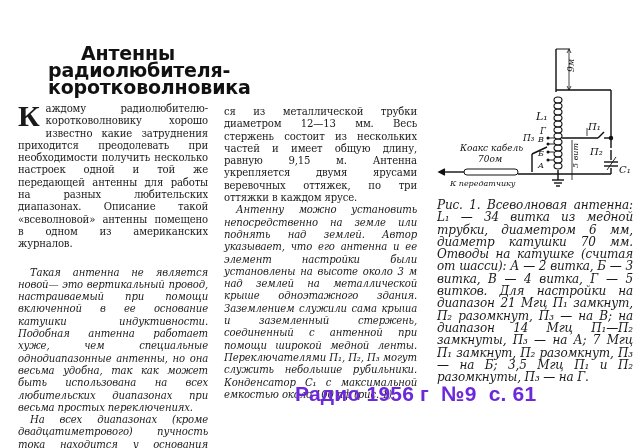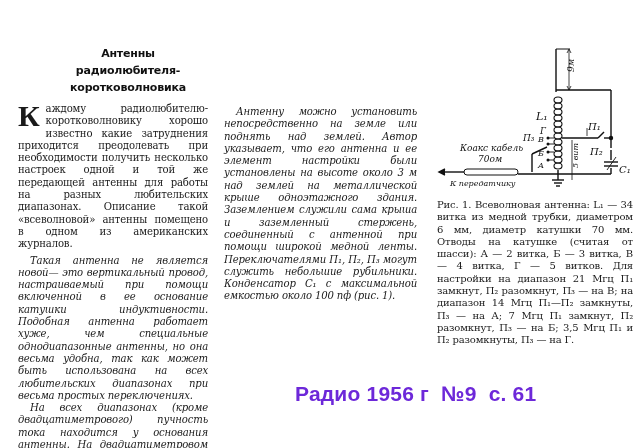--- a/index.html
+++ b/index.html
@@ -3,55 +3,56 @@
 <meta charset="utf-8">
 <style>
   html, body { margin: 0; padding: 0; }
   body {
     width: 640px; height: 448px; background: #ffffff; position: relative; overflow: hidden;
     color: #1a1a1a; font-family: "DejaVu Serif", "Liberation Serif", serif;
   }
   .title {
     position: absolute; left: 48px; top: 45px; width: 160px; text-align: center;
     font-family: "DejaVu Sans", "Liberation Sans", sans-serif; font-weight: bold;
-    font-size: 11px; line-height: 17px; color: #111; letter-spacing: -0.2px;
+    font-size: 19px; line-height: 17px; color: #111; letter-spacing: -0.2px;
   }
   .col { position: absolute; font-size: 10.1px; line-height: 12.3px; text-align: justify; letter-spacing: -0.15px; }
   .col p { margin: 0; }
   .col .ind { text-indent: 12px; font-style: italic; }
   .col1 { left: 18px; top: 103px; width: 190px; }
   .col2 { left: 224px; top: 106px; width: 193px; }
   .dropcap {
     float: left; font-family: "Liberation Serif", serif; font-weight: bold; font-size: 30px;
     line-height: 24px; margin: 1px 6px 0 0;
   }
   .caption {
-    position: absolute; left: 437px; top: 199px; width: 196px; 
-    font-size: 10px; line-height: 12.3px; text-align: justify; letter-spacing: -0.15px;
+    position: absolute; left: 437px; top: 199px; width: 196px; font-style: italic;
+    font-size: 12px; line-height: 12.3px; text-align: justify; letter-spacing: -0.15px;
   }
   .footer {
     position: absolute; left: 295px; top: 382px; font-family: "Liberation Sans", sans-serif;
     font-weight: bold; font-size: 21px; color: #6d28d9; white-space: pre; letter-spacing: 0.2px;
   }
   .diagram { position: absolute; left: 428px; top: 20px; width: 220px; height: 170px; }
   .diagram svg text { font-family: "DejaVu Serif", serif; font-style: italic; fill: #111; }
 </style>
 </head>
 <body>
 
 <div class="title">Антенны радиолюбителя-коротковолновика</div>
 
 <div class="col col1">
   <p><span class="dropcap">К</span><span>аждому радиолюбителю-коротковолновику хорошо известно какие затруднения приходится преодолевать при необходимости получить несколько настроек одной и той же передающей антенны для работы на разных любительских диапазонах. Описание такой «всеволновой» антенны помещено в одном из американских журналов.</span></p>
-  <p class="ind" style="margin-top:4px">Такая антенна не является новой— это вертикальный провод, настраиваемый при помощи включенной в ее основание катушки индуктивности. Подобная антенна работает хуже, чем специальные однодиапазонные антенны, но она весьма удобна, так как может быть использована на всех любительских диапазонах при весьма простых переключениях.</p>
+  <p class="ind" style="margin-top:16px">Такая антенна не является новой— это вертикальный провод, настраиваемый при помощи включенной в ее основание катушки индуктивности. Подобная антенна работает хуже, чем специальные однодиапазонные антенны, но она весьма удобна, так как может быть использована на всех любительских диапазонах при весьма простых переключениях.</p>
   <p class="ind">На всех диапазонах (кроме двадцатиметрового) пучность тока находится у основания антенны. На двадцатиметровом диапазоне она питается напряжением.</p>
 
 </div>
 
 <div class="col col2">
+  <p>ся из металлической трубки диаметром 12—13 мм. Весь стержень состоит из нескольких частей и имеет общую длину, равную 9,15 м. Антенна укрепляется двумя ярусами веревочных оттяжек, по три оттяжки в каждом ярусе.</p>
   <p class="ind">Антенну можно установить непосредственно на земле или поднять над землей. Автор указывает, что его антенна и ее элемент настройки были установлены на высоте около 3 м над землей на металлической крыше одноэтажного здания. Заземлением служили сама крыша и заземленный стержень, соединенный с антенной при помощи широкой медной ленты. Переключателями П₁, П₂, П₃ могут служить небольшие рубильники. Конденсатор C₁ с максимальной емкостью около 100 пф (рис. 1).</p>
 </div>
 
 <div class="diagram">
   <svg width="220" height="170" viewBox="0 0 220 170" stroke="#111" fill="none" stroke-width="1.4">
 
     <line x1="128" y1="29" x2="128" y2="72"></line>
     <line x1="128" y1="29" x2="142" y2="29" stroke-width="1"></line>
 
     <line x1="141" y1="30" x2="141" y2="70" stroke-width="0.8"></line>

